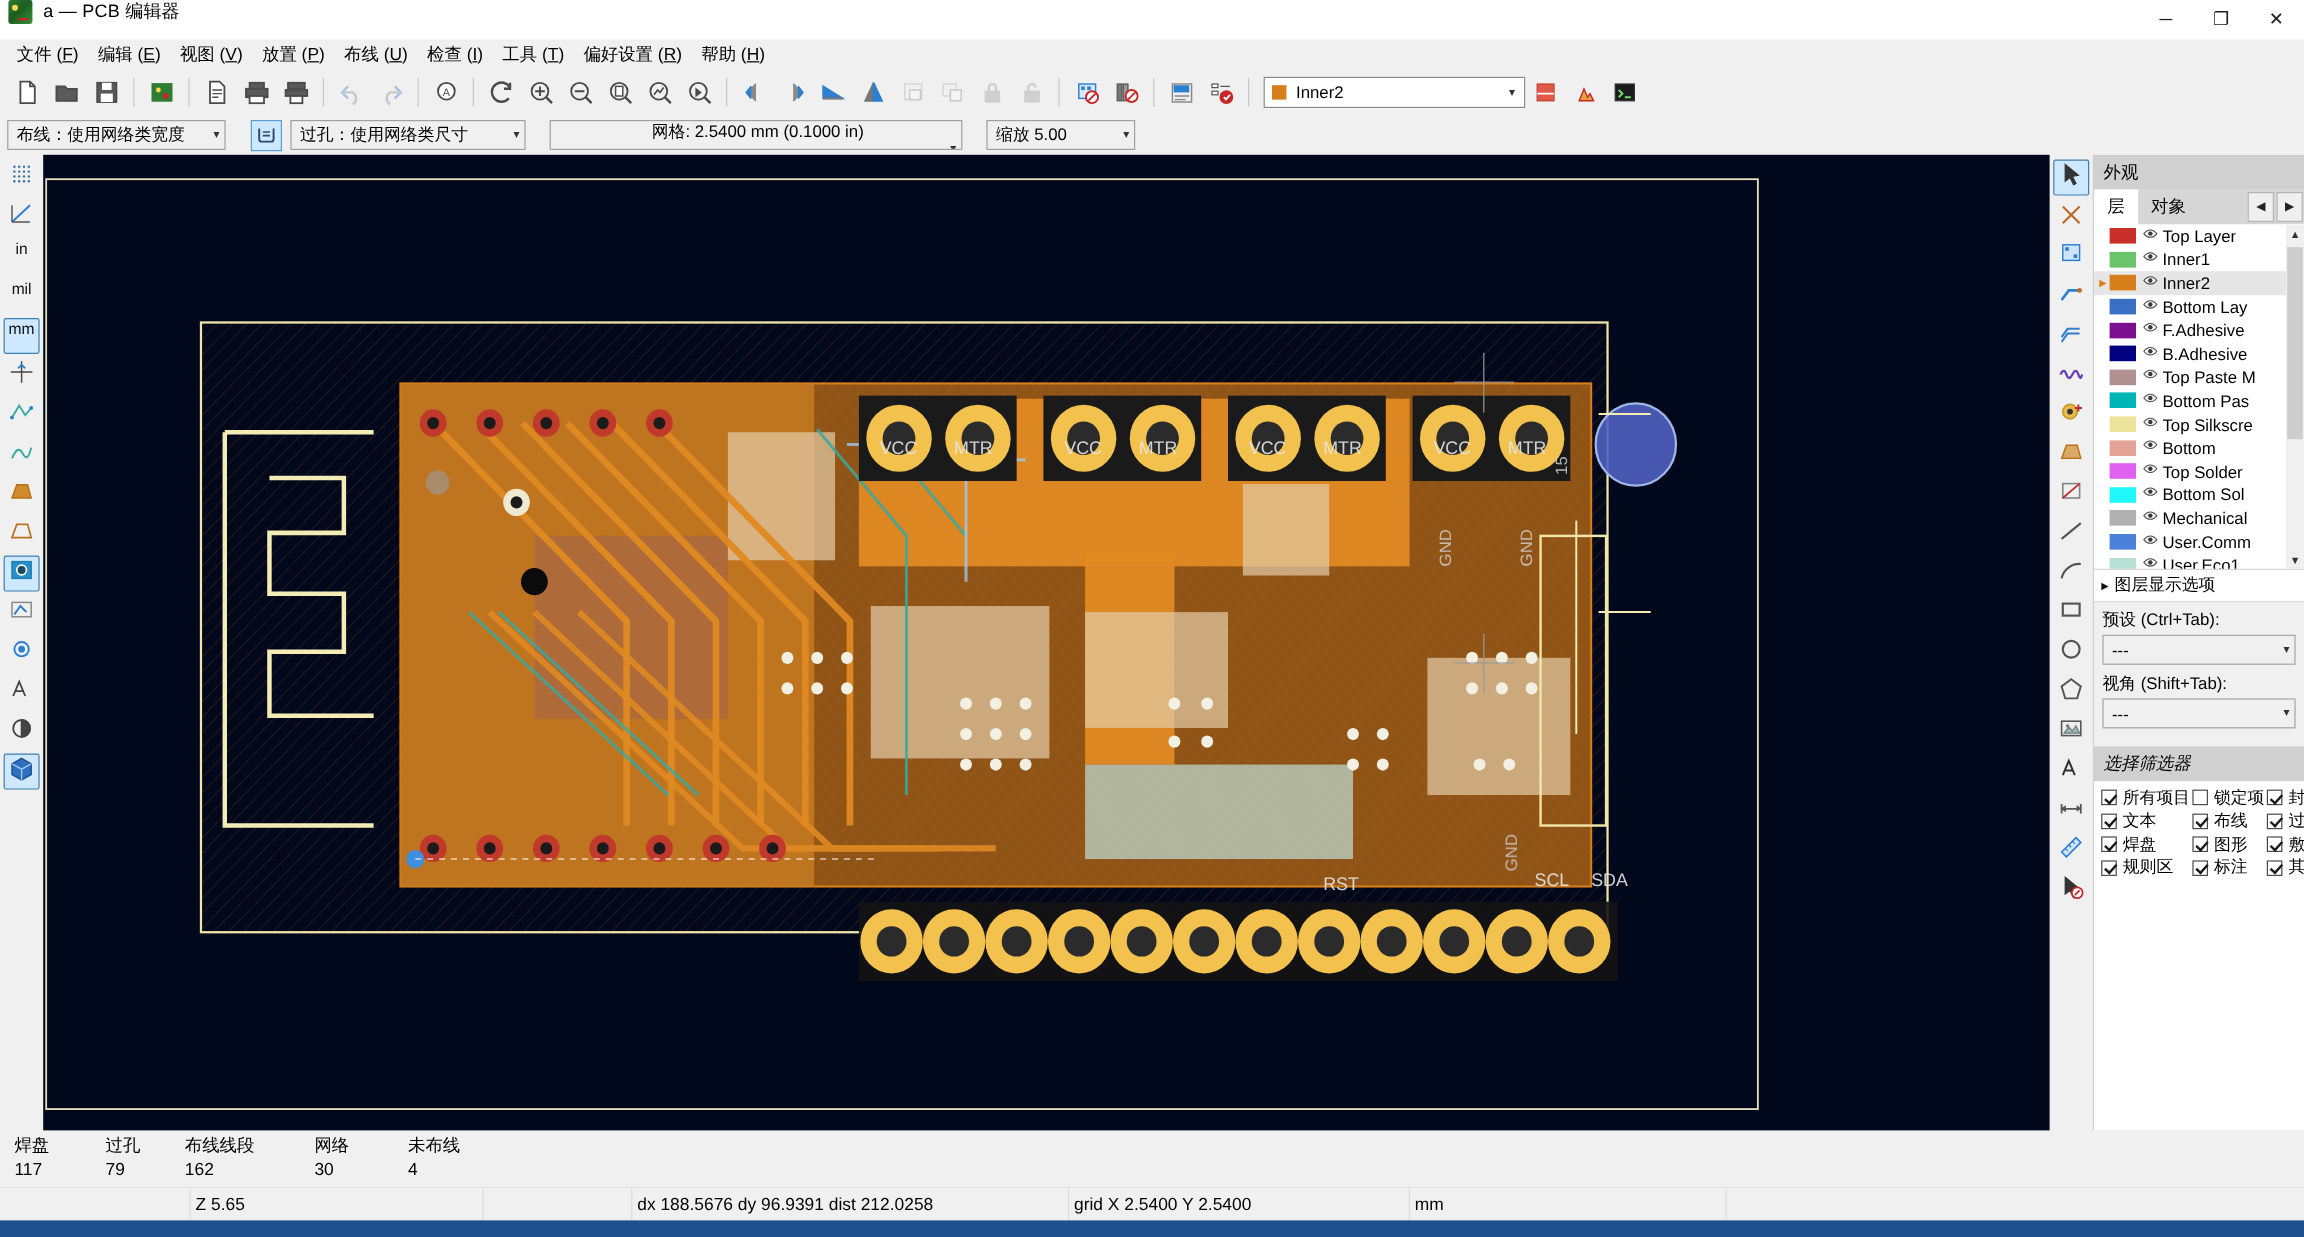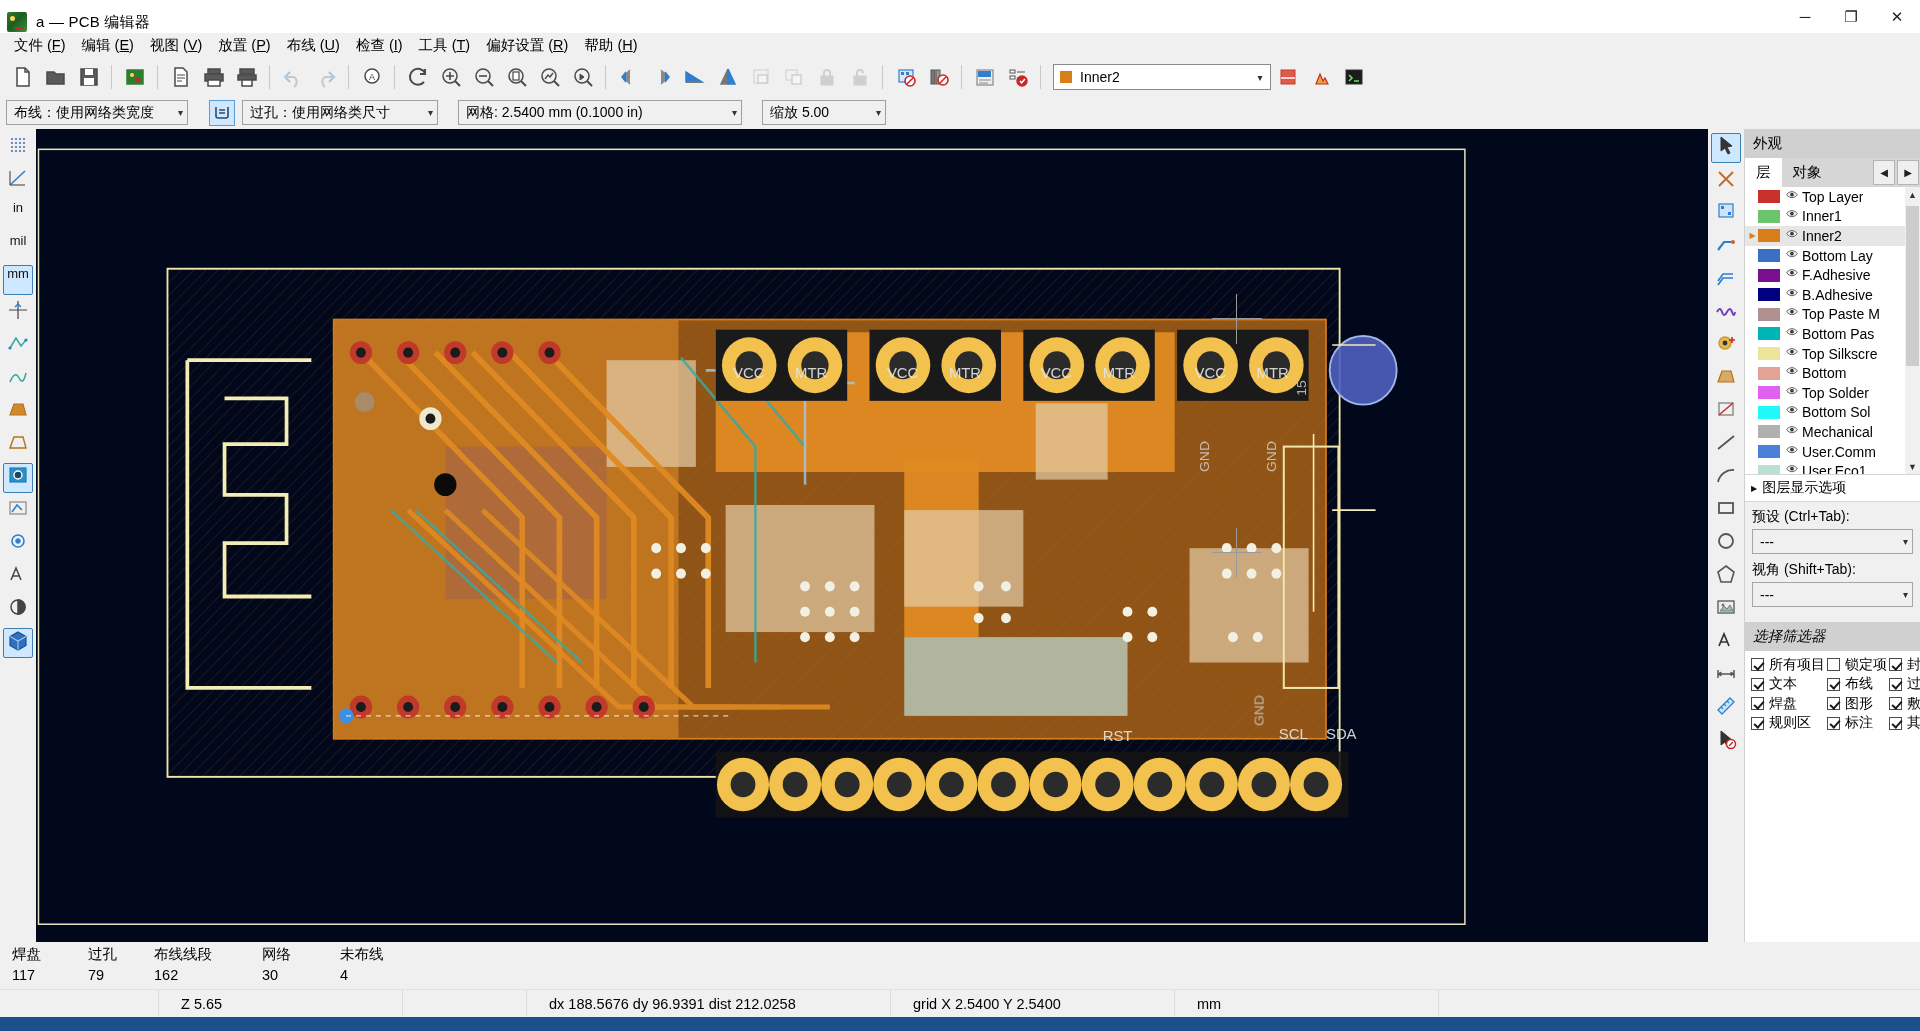--- a/index.html
+++ b/index.html
@@ -7,21 +7,21 @@
     width: 1920px; height: 1031px;
     overflow: hidden;
     font-family: "Liberation Sans", "DejaVu Sans", sans-serif;
     background: #f0f0f0;
     -webkit-font-smoothing: antialiased;
   }
   #app { position: relative; width: 1920px; height: 1031px; display: flex; flex-direction: column; }
 
   
   .titlebar {
-    height: 33px; background: #ffffff; display: flex; align-items: flex-end;
+    height: 33px; background: #ffffff; display: flex; align-items: flex-start;
     flex: 0 0 33px; border-bottom: 1px solid #ffffff;
   }
   .titlebar .app-icon {
     width: 20px; height: 20px; margin-left: 7px; margin-right: 9px;
     background: linear-gradient(135deg,#2e7d32 0%,#1b5e20 45%,#388e3c 100%);
     border-radius: 2px; position: relative; flex: 0 0 20px;
   }
   .titlebar .app-icon::before {
     content:""; position:absolute; left:3px; top:4px; width:5px; height:5px;
     background:#ffd54f; border-radius:50%;
@@ -75,21 +75,21 @@
     flex: 0 0 33px; padding-left: 6px;
   }
   .combo {
     height: 25px; border:1px solid #a0a0a0; background:#f0f0f0;
     display:flex; align-items:center; padding:0 4px 0 7px; font-size:14px; color:#000;
     margin-right: 20px; white-space:nowrap; overflow:hidden;
   }
   .combo .caret { margin-left:auto; padding-left:10px; font-size:10px; color:#333; }
   .combo.w1 { width: 182px; }
   .combo.w2 { width: 196px; }
-  .combo.w3 { width: 284px; }
+  .combo.w3 { width: 344px; flex-direction: column; }
   .combo.w4 { width: 124px; }
   .tb2-toggle {
     width: 26px; height: 26px; margin: 0 7px 0 1px;
     background:#cde8ff; border:1px solid #5a9fd4;
     display:flex; align-items:center; justify-content:center;
   }
 
   
   .body { flex:1 1 auto; display:flex; min-height:0; background:#f0f0f0; }
 
@@ -186,21 +186,21 @@
     height: 47px; flex:0 0 47px; background:#f0f0f0; display:flex; align-items:flex-start;
     padding-left: 12px; padding-top: 3px; font-size:14.5px; color:#000;
   }
   .stat { margin-right: 8px; }
   .stat .k { display:block; }
   .stat .v { display:block; margin-top:3px; }
   .statusbar {
     height: 28px; flex:0 0 28px; background:#f0f0f0; display:flex; align-items:center;
     font-size:14.5px; color:#000; border-top:1px solid #e2e2e2;
   }
-  .sb-cell { padding:0 22px; height:28px; display:flex; align-items:center;margin-left:24px; }
+  .sb-cell { padding:0 4px; height:28px; display:flex; align-items:center;margin-left:24px; }
   .sb-cell + .sb-cell { border-left:1px solid #dcdcdc; }
   .bottom-strip { height: 14px; flex:0 0 14px; background:#1c4f8b; position:relative; }
   .bottom-strip .txt { position:absolute; right:22px; top:-2px; font-size:12px; color:#d8d8d8; }
 
   
   .crosshair { position:absolute; pointer-events:none; }
   .crosshair .h { position:absolute; height:1px; background:#9a9a9a; }
   .crosshair .v { position:absolute; width:1px; background:#9a9a9a; }
 </style>
 </head>

